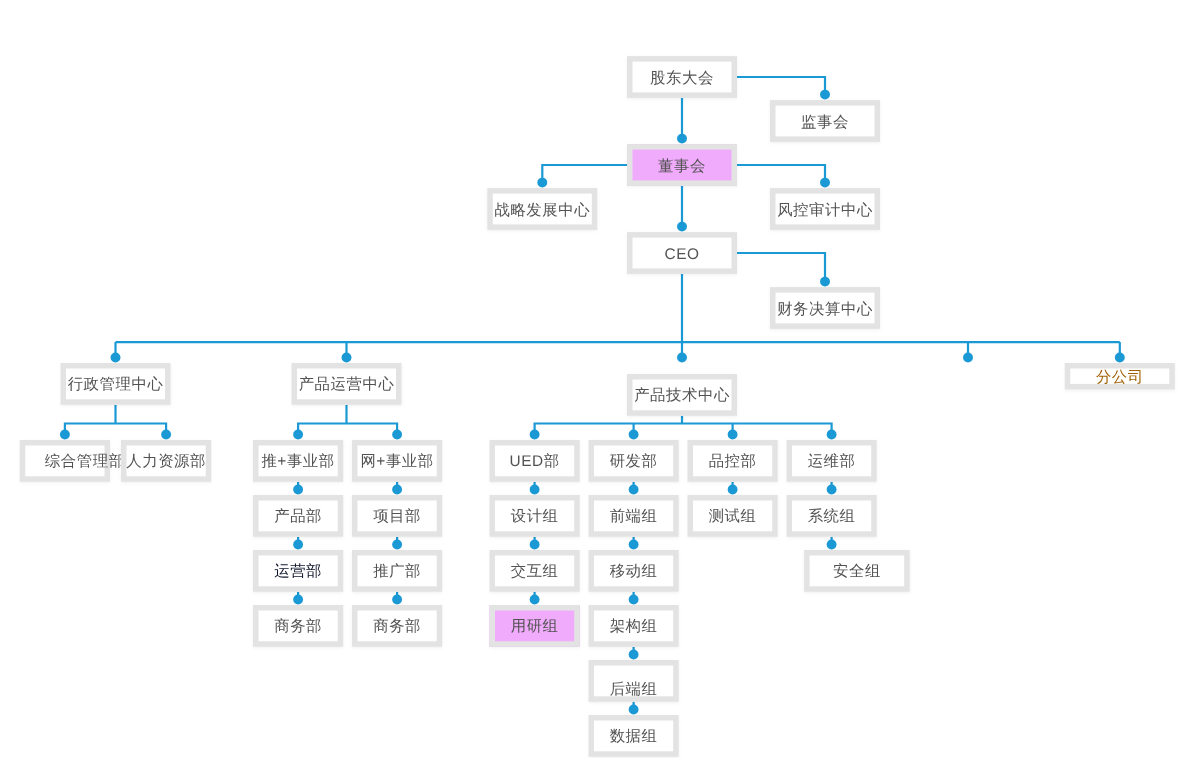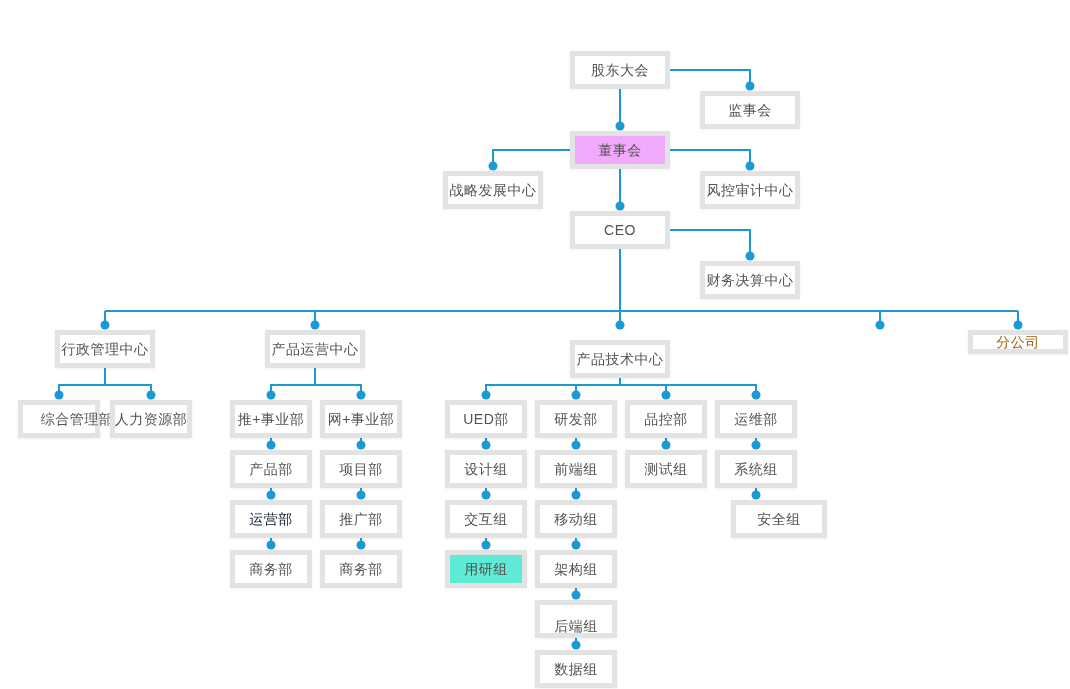--- a/index.html
+++ b/index.html
@@ -210,21 +210,21 @@
     </div>
     <div class="node" style="left: 445px; top: 500px; width: 82px; height: 38px; background: rgb(255, 255, 255); border-color: rgb(227, 227, 227); color: rgb(82, 82, 82);">
       <span>交互组</span>
     </div>
     <div class="node" style="left: 535px; top: 500px; width: 82px; height: 38px; background: rgb(255, 255, 255); border-color: rgb(227, 227, 227); color: rgb(82, 82, 82);">
       <span>移动组</span>
     </div>
     <div class="node" style="left: 715px; top: 500px; width: 96px; height: 38px; background: rgb(255, 255, 255); border-color: rgb(227, 227, 227); color: rgb(82, 82, 82); margin-left: 16px;">
       <span>安全组</span>
     </div>
-    <div class="node" style="left: 445px; top: 550px; width: 82px; height: 38px; background: #5eead4; border-color: rgb(227, 227, 227); color: rgb(82, 82, 82);">
+    <div class="node" style="left: 445px; top: 550px; width: 82px; height: 38px; background: #f0abfc; border-color: rgb(227, 227, 227); color: rgb(82, 82, 82);">
       <span>用研组</span>
     </div>
     <div class="node" style="left: 535px; top: 550px; width: 82px; height: 38px; background: rgb(255, 255, 255); border-color: rgb(227, 227, 227); color: rgb(82, 82, 82);">
       <span>架构组</span>
     </div>
     <div class="node" style="left: 535px; top: 600px; width: 82px; height: 38px; background: rgb(255, 255, 255); border-color: rgb(227, 227, 227); color: rgb(82, 82, 82); align-items: flex-end;">
       <span>后端组</span>
     </div>
     <div class="node" style="left: 535px; top: 650px; width: 82px; height: 38px; background: rgb(255, 255, 255); border-color: rgb(227, 227, 227); color: rgb(82, 82, 82);">
       <span>数据组</span>

